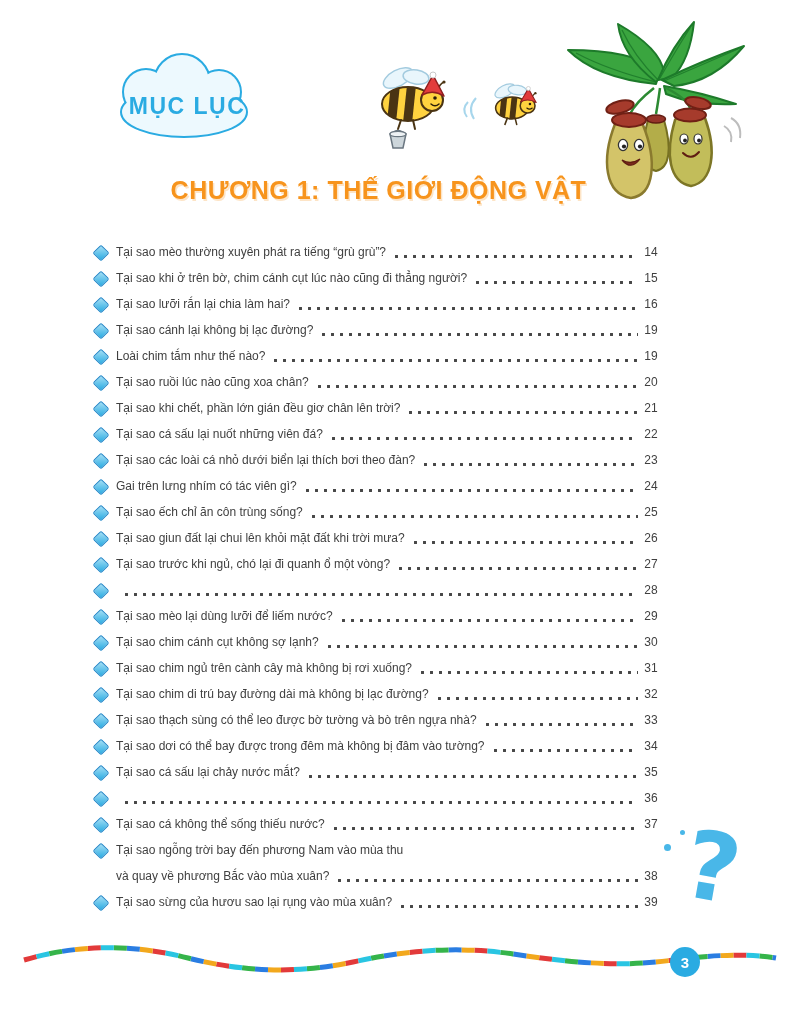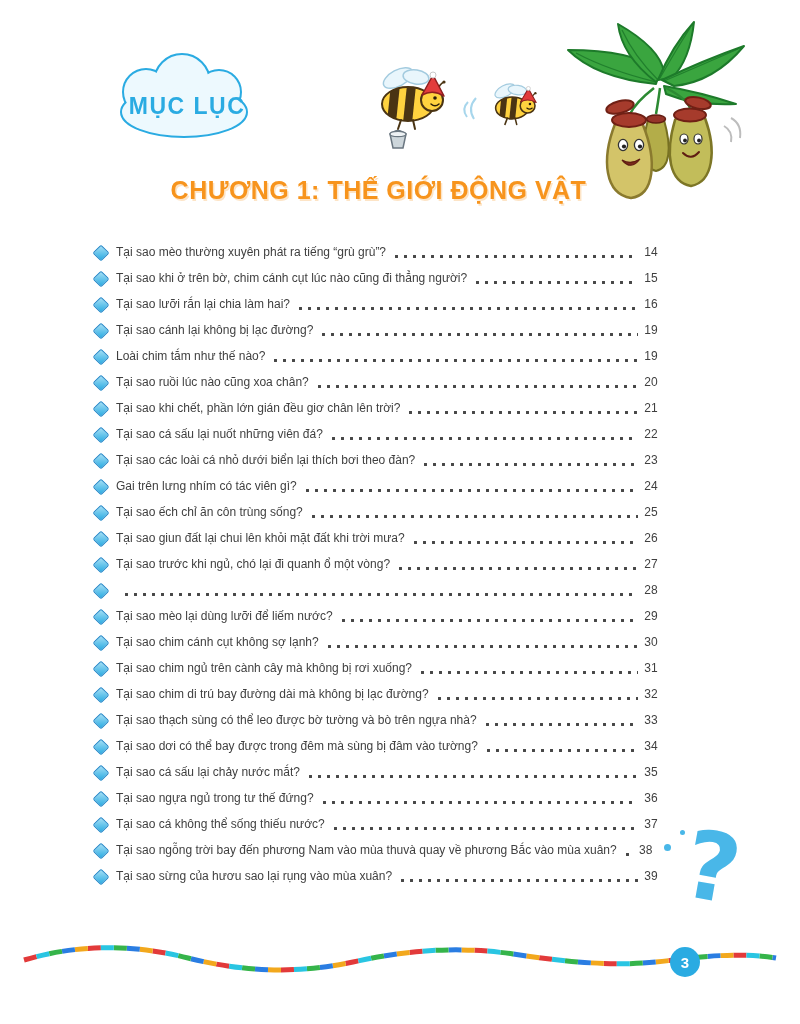--- a/index.html
+++ b/index.html
@@ -33,21 +33,21 @@
     background:linear-gradient(135deg,var(--bullet-light,#a5dff5),var(--accent-blue,#2aabe2));
     border:1px solid var(--bullet-dark,#1e86c8);
   }
   .title,.t2{white-space:nowrap;}
   .leader{
     flex:1 1 auto;min-width:10px;height:26px;margin:0 2px 0 6px;
     background-image:radial-gradient(circle,#474747 1.4px,transparent 1.9px);
     background-size:9px 3px;background-position:0 16px;background-repeat:repeat-x;
   }
   .pagenum{flex:0 0 auto;min-width:22px;text-align:center;}
-  .lines{flex:1;display:flex;flex-direction:row;}
+  .lines{flex:1;display:flex;flex-direction:column;}
   .l2{display:flex;align-items:flex-start;}
   
   .qmark{position:absolute;left:660px;top:822px;width:84px;height:128px;}
   .q-glyph{
     position:absolute;right:4px;top:-6px;font-size:94px;font-weight:bold;line-height:1.1;
     color:#49b7e8;transform:rotate(10deg);font-family:"DejaVu Sans",sans-serif;
   }
   .q-dot{position:absolute;border-radius:50%;background:#49b7e8;}
   .d1{left:4px;top:22px;width:7px;height:7px;}
   .d2{left:20px;top:8px;width:5px;height:5px;}
@@ -290,33 +290,32 @@
         <span class="pagenum">32</span>
       </div>
       <div class="toc-row">
         <span class="bullet"></span>
         <span class="title">Tại sao thạch sùng có thể leo được bờ tường và bò trên ngựa nhà?</span>
         <span class="leader"></span>
         <span class="pagenum">33</span>
       </div>
       <div class="toc-row">
         <span class="bullet"></span>
-        <span class="title">Tại sao dơi có thể bay được trong đêm mà sùng bị đâm vào tường?</span>
+        <span class="title">Tại sao dơi có thể bay được trong đêm mà không bị đâm vào tường?</span>
         <span class="leader"></span>
         <span class="pagenum">34</span>
       </div>
       <div class="toc-row">
         <span class="bullet"></span>
         <span class="title">Tại sao cá sấu lại chảy nước mắt?</span>
         <span class="leader"></span>
         <span class="pagenum">35</span>
       </div>
       <div class="toc-row">
         <span class="bullet"></span>
-        <span class="title">Tại sao ngựa ngủ trong tư thế đứng?</span>
         <span class="leader"></span>
         <span class="pagenum">36</span>
       </div>
       <div class="toc-row">
         <span class="bullet"></span>
         <span class="title">Tại sao cá không thể sống thiếu nước?</span>
         <span class="leader"></span>
         <span class="pagenum">37</span>
       </div>
       <div class="toc-row">

